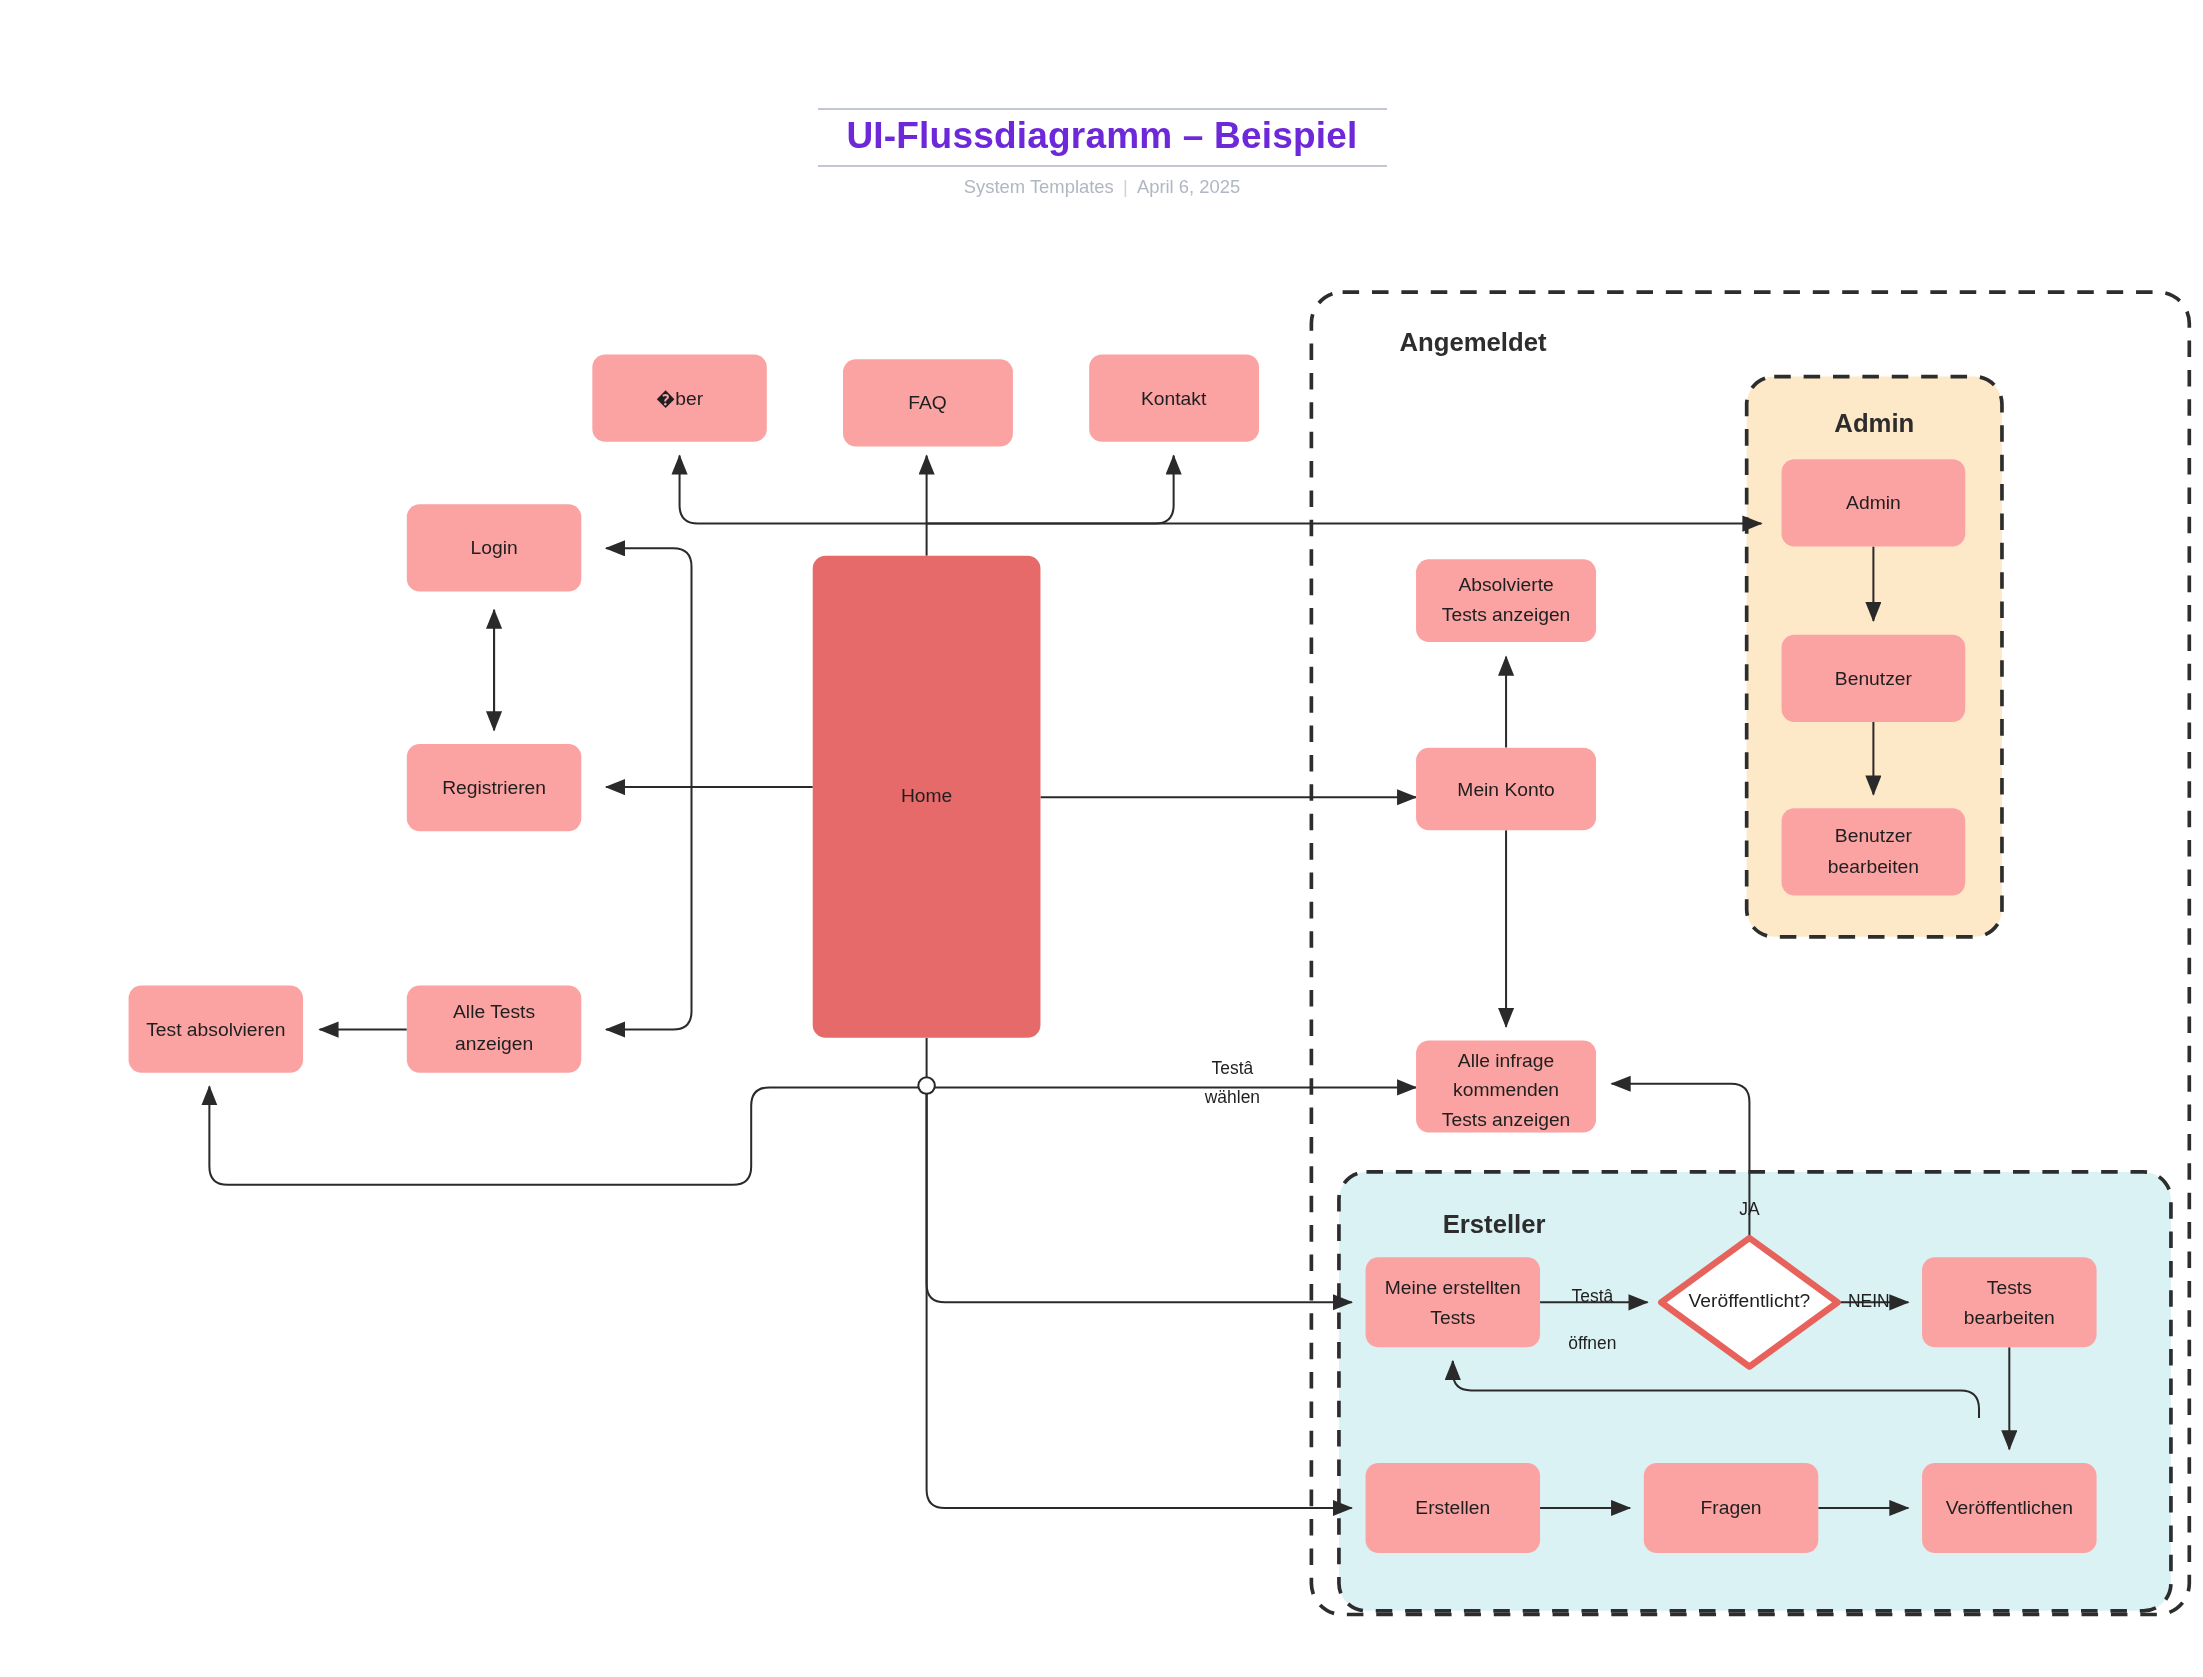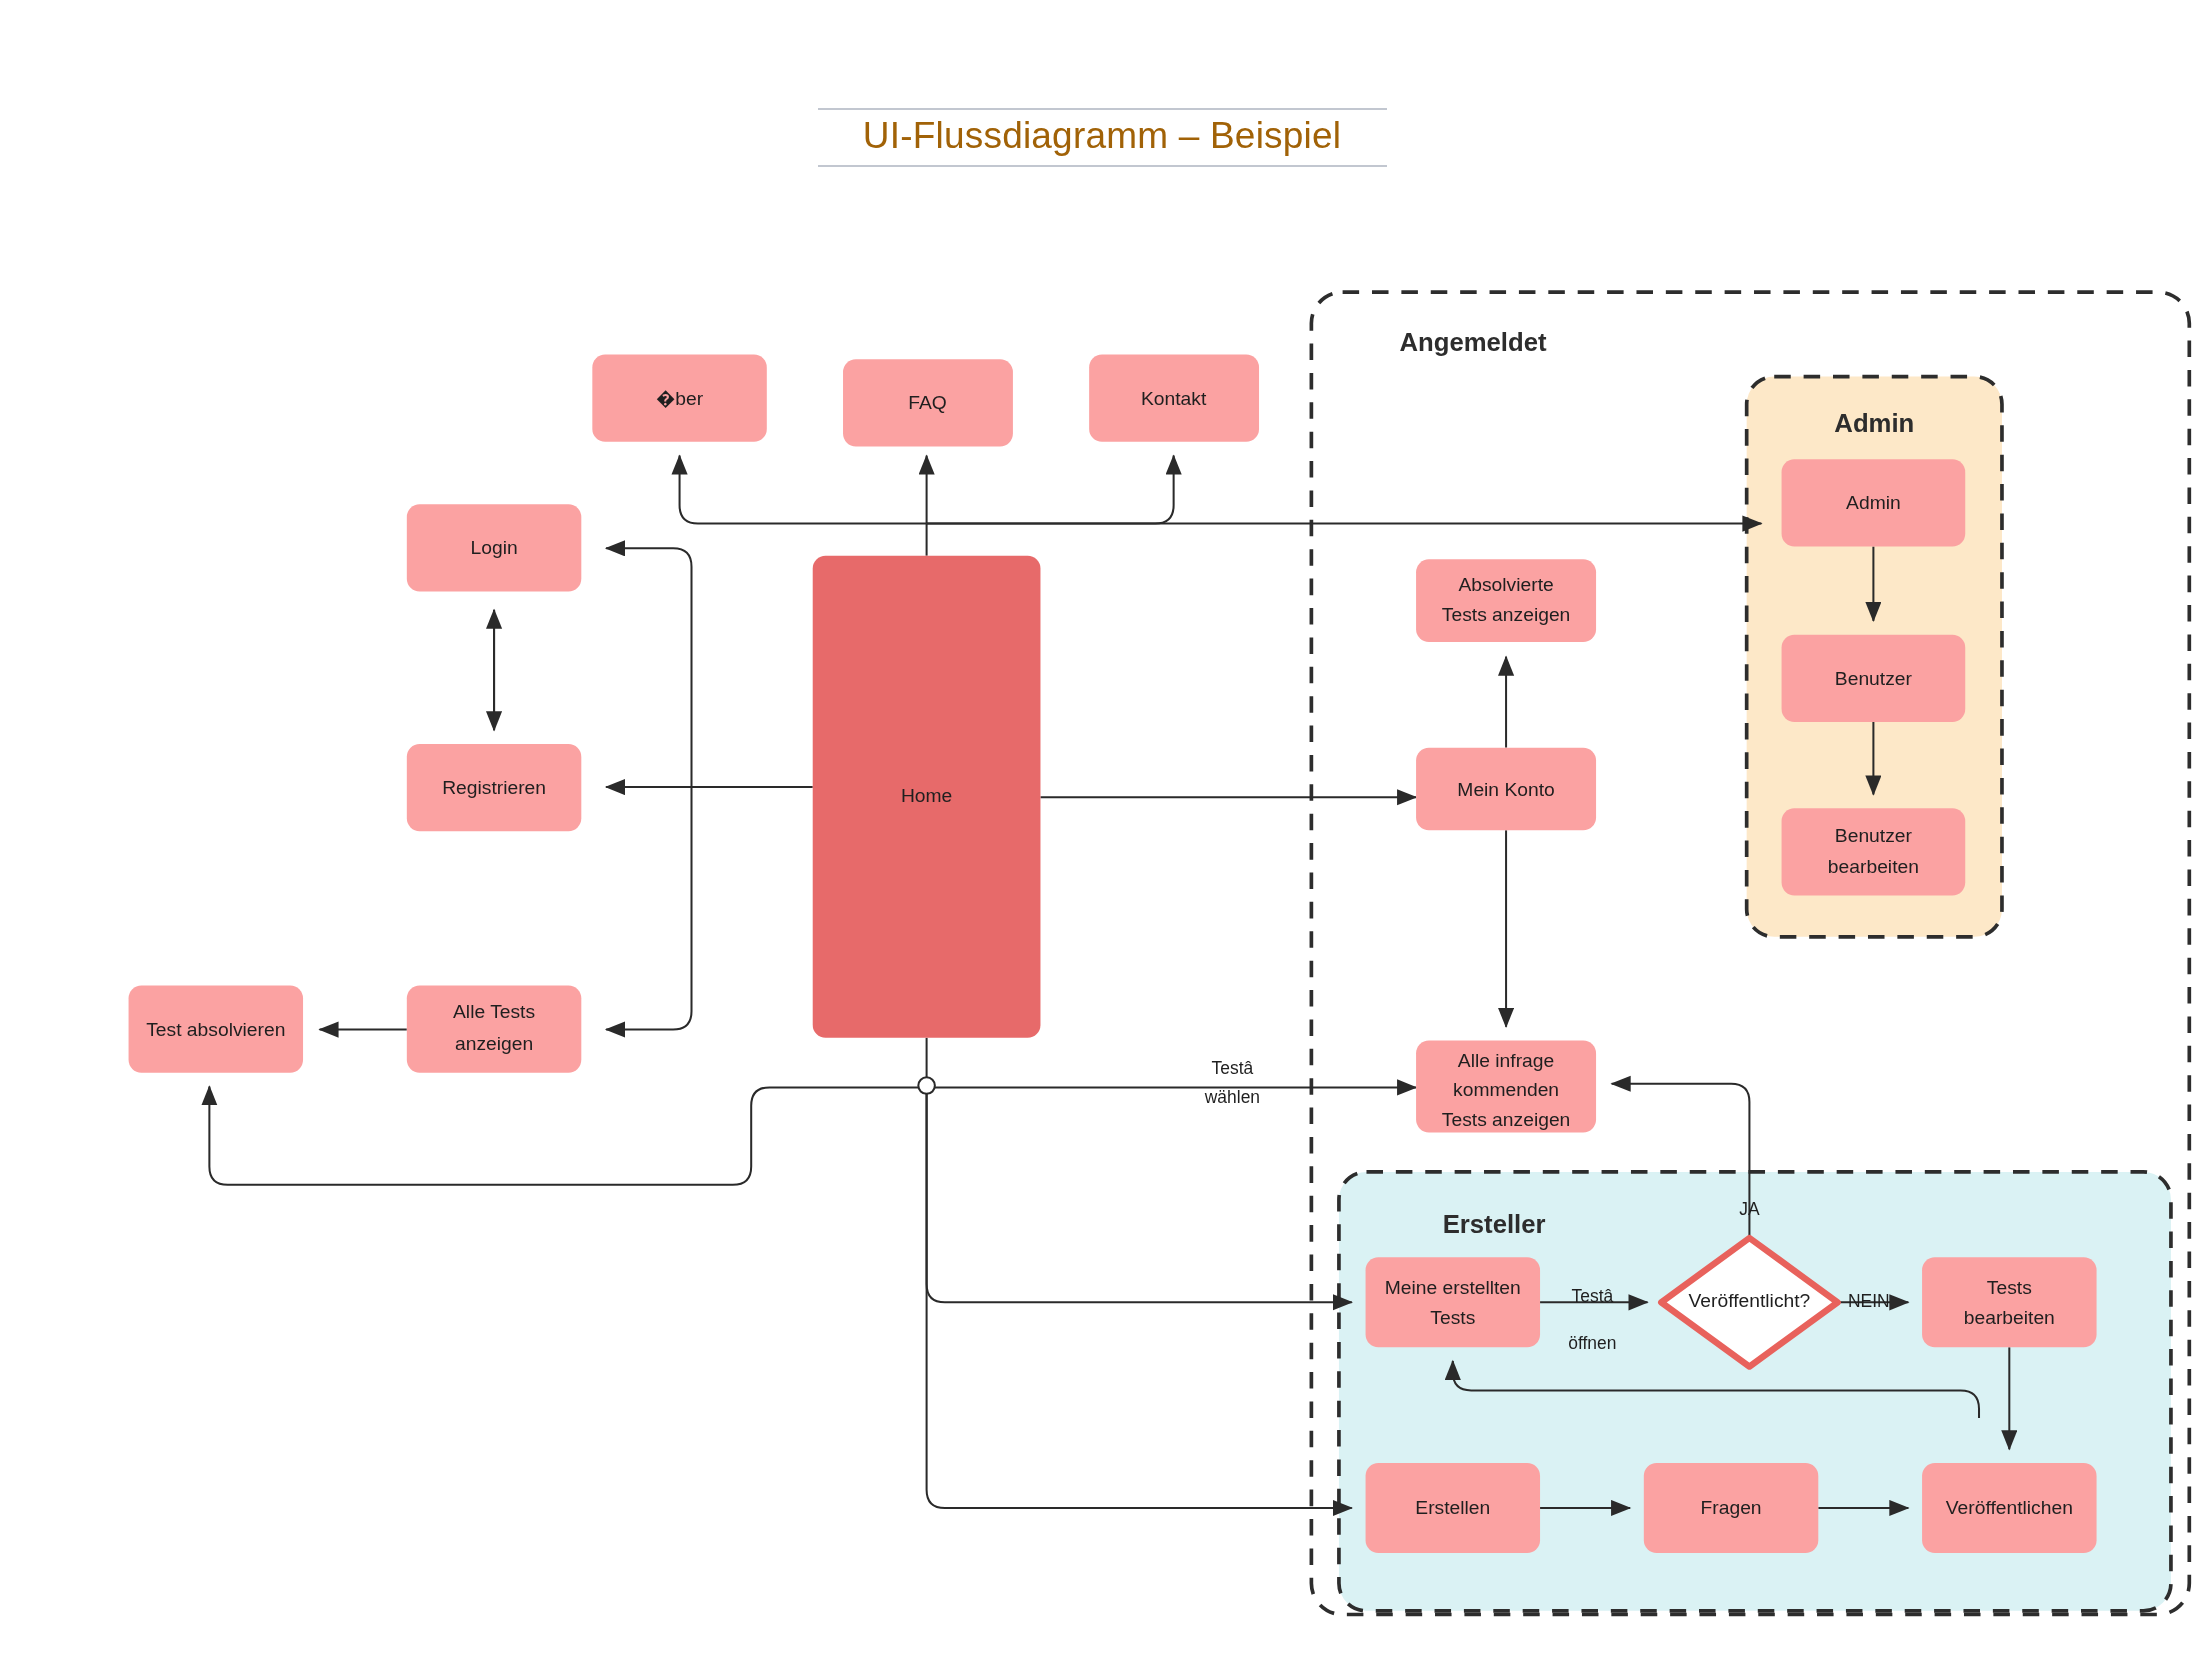--- a/index.html
+++ b/index.html
@@ -28,22 +28,22 @@
     text-align: center;
   }
   .header-rule-top {
     width: 569px;
     height: 1.8px;
     background: #c2c7d0;
     margin: 0 auto 5.5px auto;
   }
   .title {
     font-size: 37px;
-    font-weight: normal;
-    color: #a16207;
+    font-weight: bold;
+    color: #6d28d9;
     letter-spacing: 0.2px;
     line-height: 1.15;
     white-space: nowrap;
   }
   .header-rule-bottom {
     width: 569px;
     height: 1.8px;
     background: #c2c7d0;
     margin: 7.3px auto 9.2px auto;
   }
@@ -125,20 +125,23 @@
 </style>
 </head>
 <body>
 
 <div id="page">
 
   <div class="header">
     <div class="header-rule-top"></div>
     <div class="title">UI-Flussdiagramm – Beispiel</div>
     <div class="header-rule-bottom"></div>
+    <div class="subtitle">
+      <span>System Templates</span><span class="sep">|</span><span>April 6, 2025</span>
+    </div>
   </div>
 
   <svg id="flow" viewBox="0 0 2400 1827">
     <defs>
       <marker id="arrow" markerWidth="11" markerHeight="11" refX="9.4" refY="4" orient="auto" markerUnits="strokeWidth">
         <path d="M0,0 L10,4 L0,8 z" fill="#2a2a2a"></path>
       </marker>
     </defs>
 
     <g>

